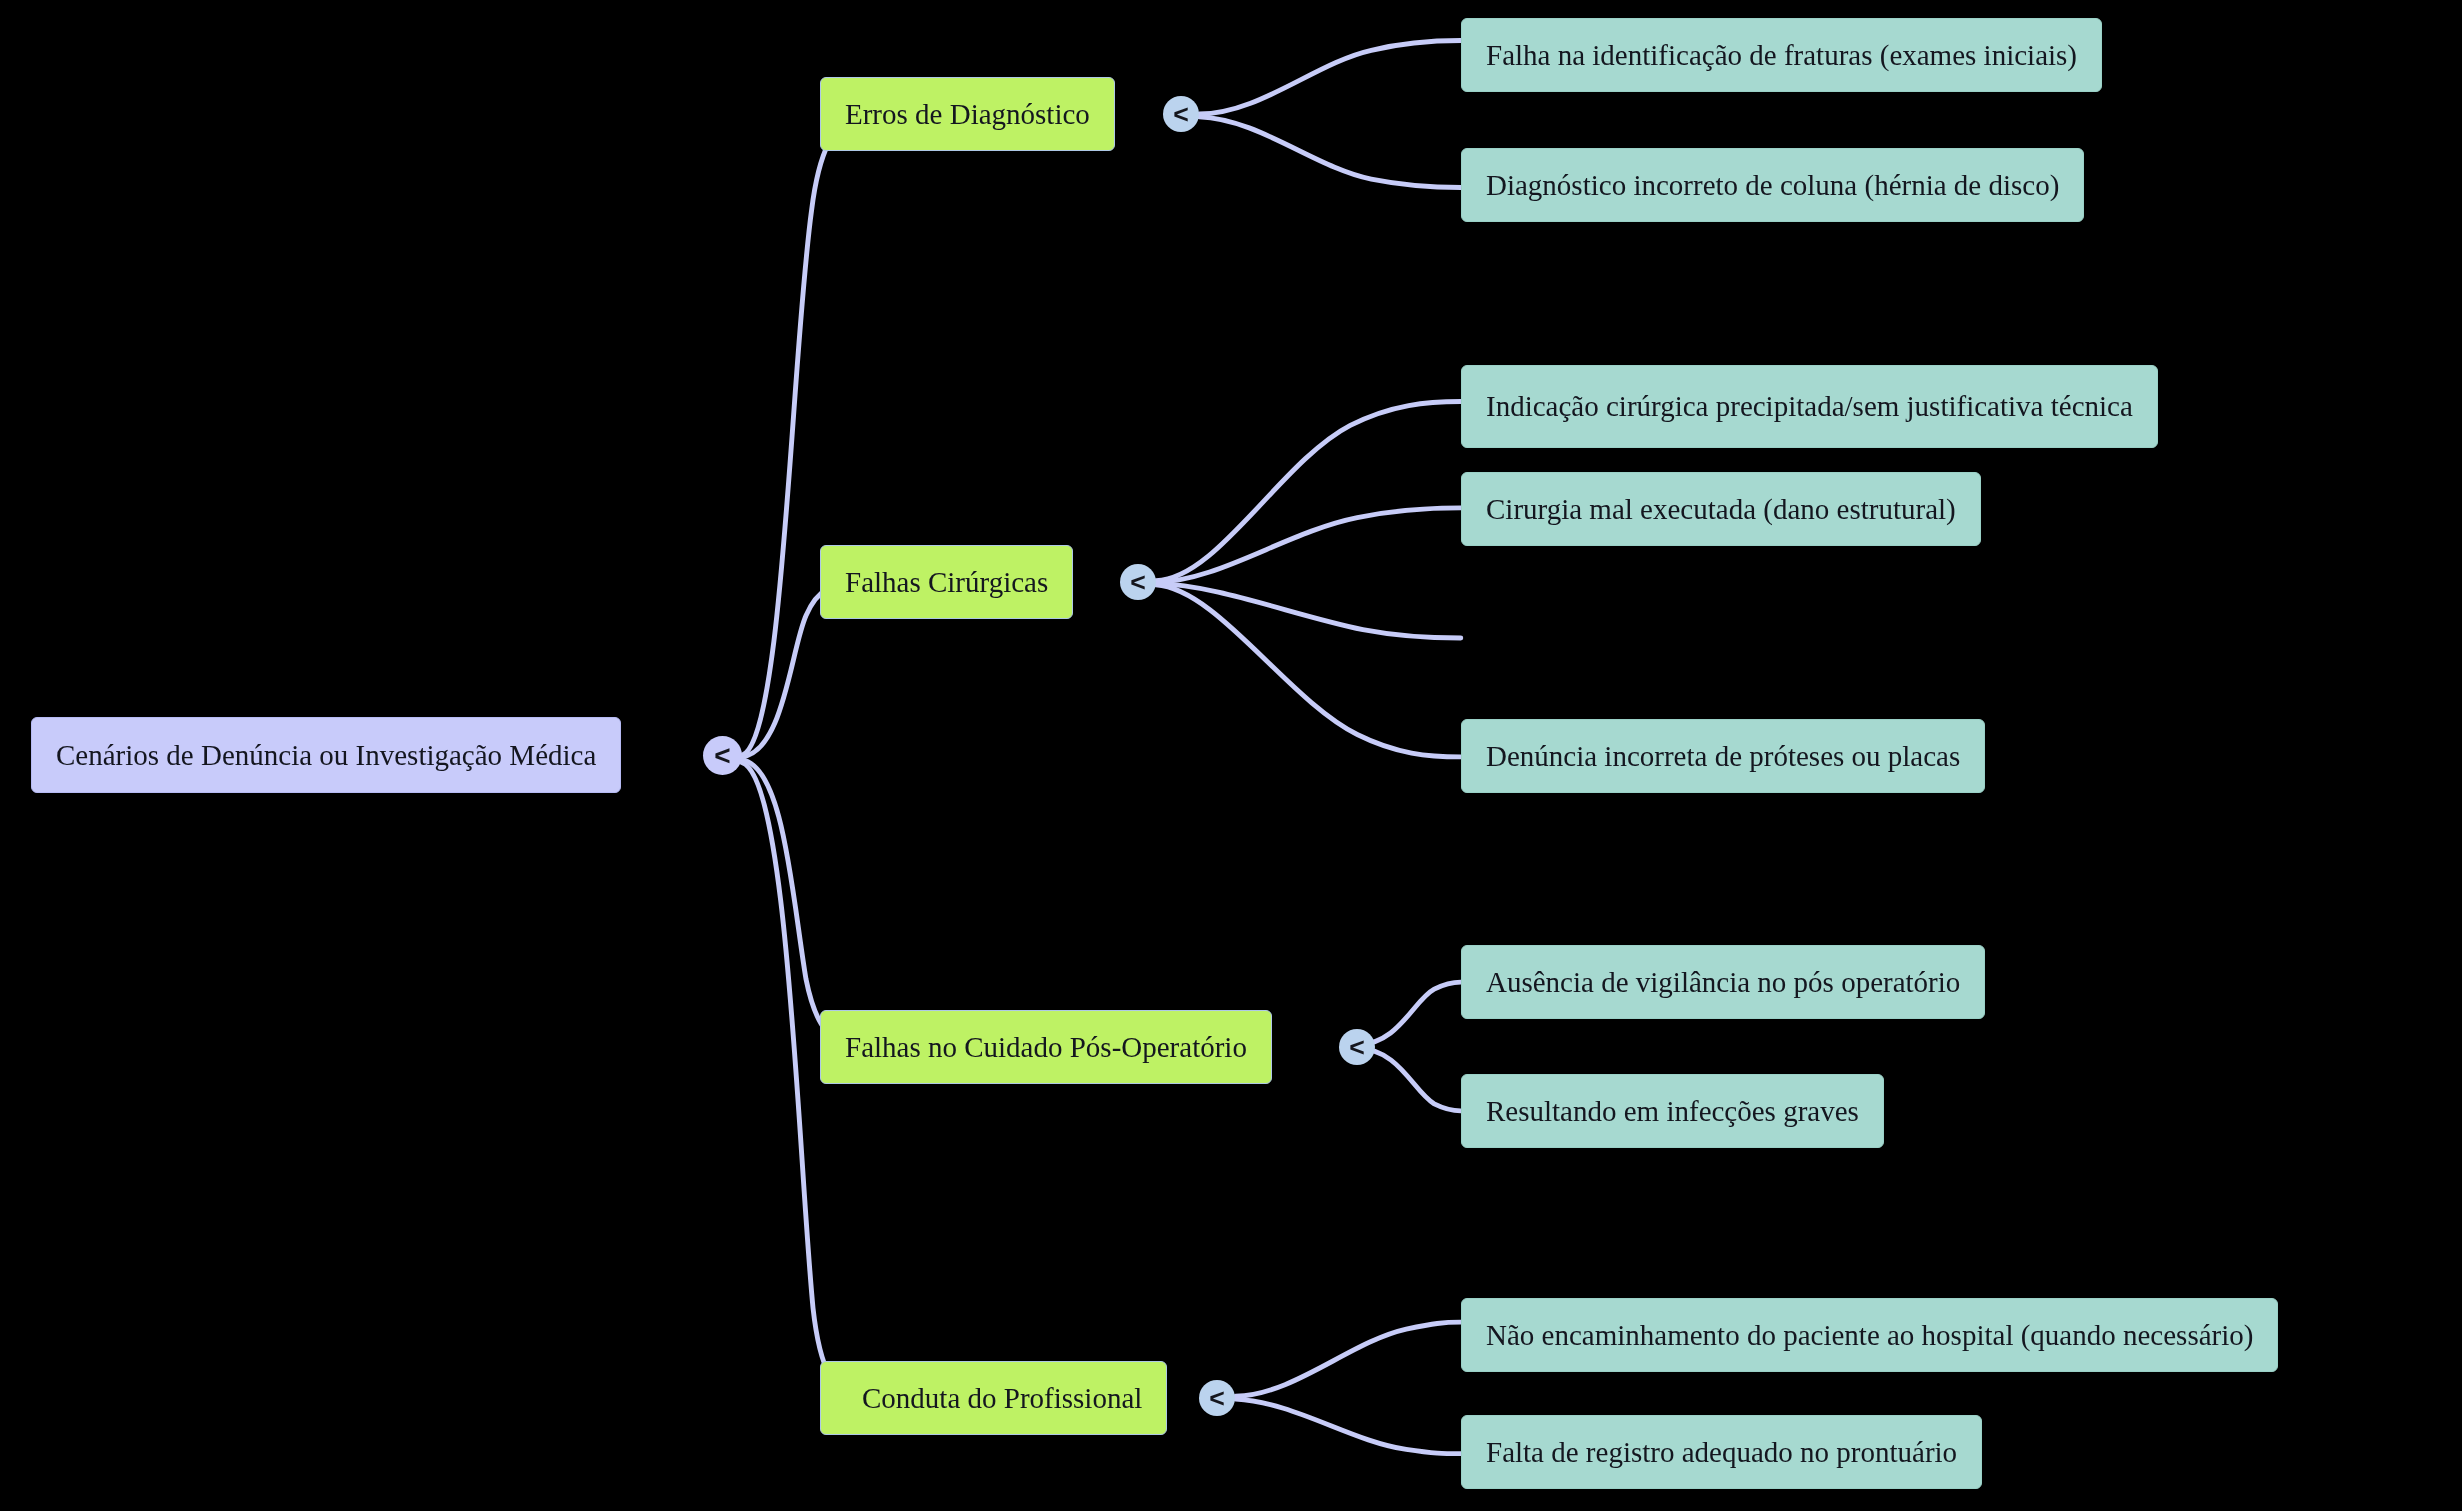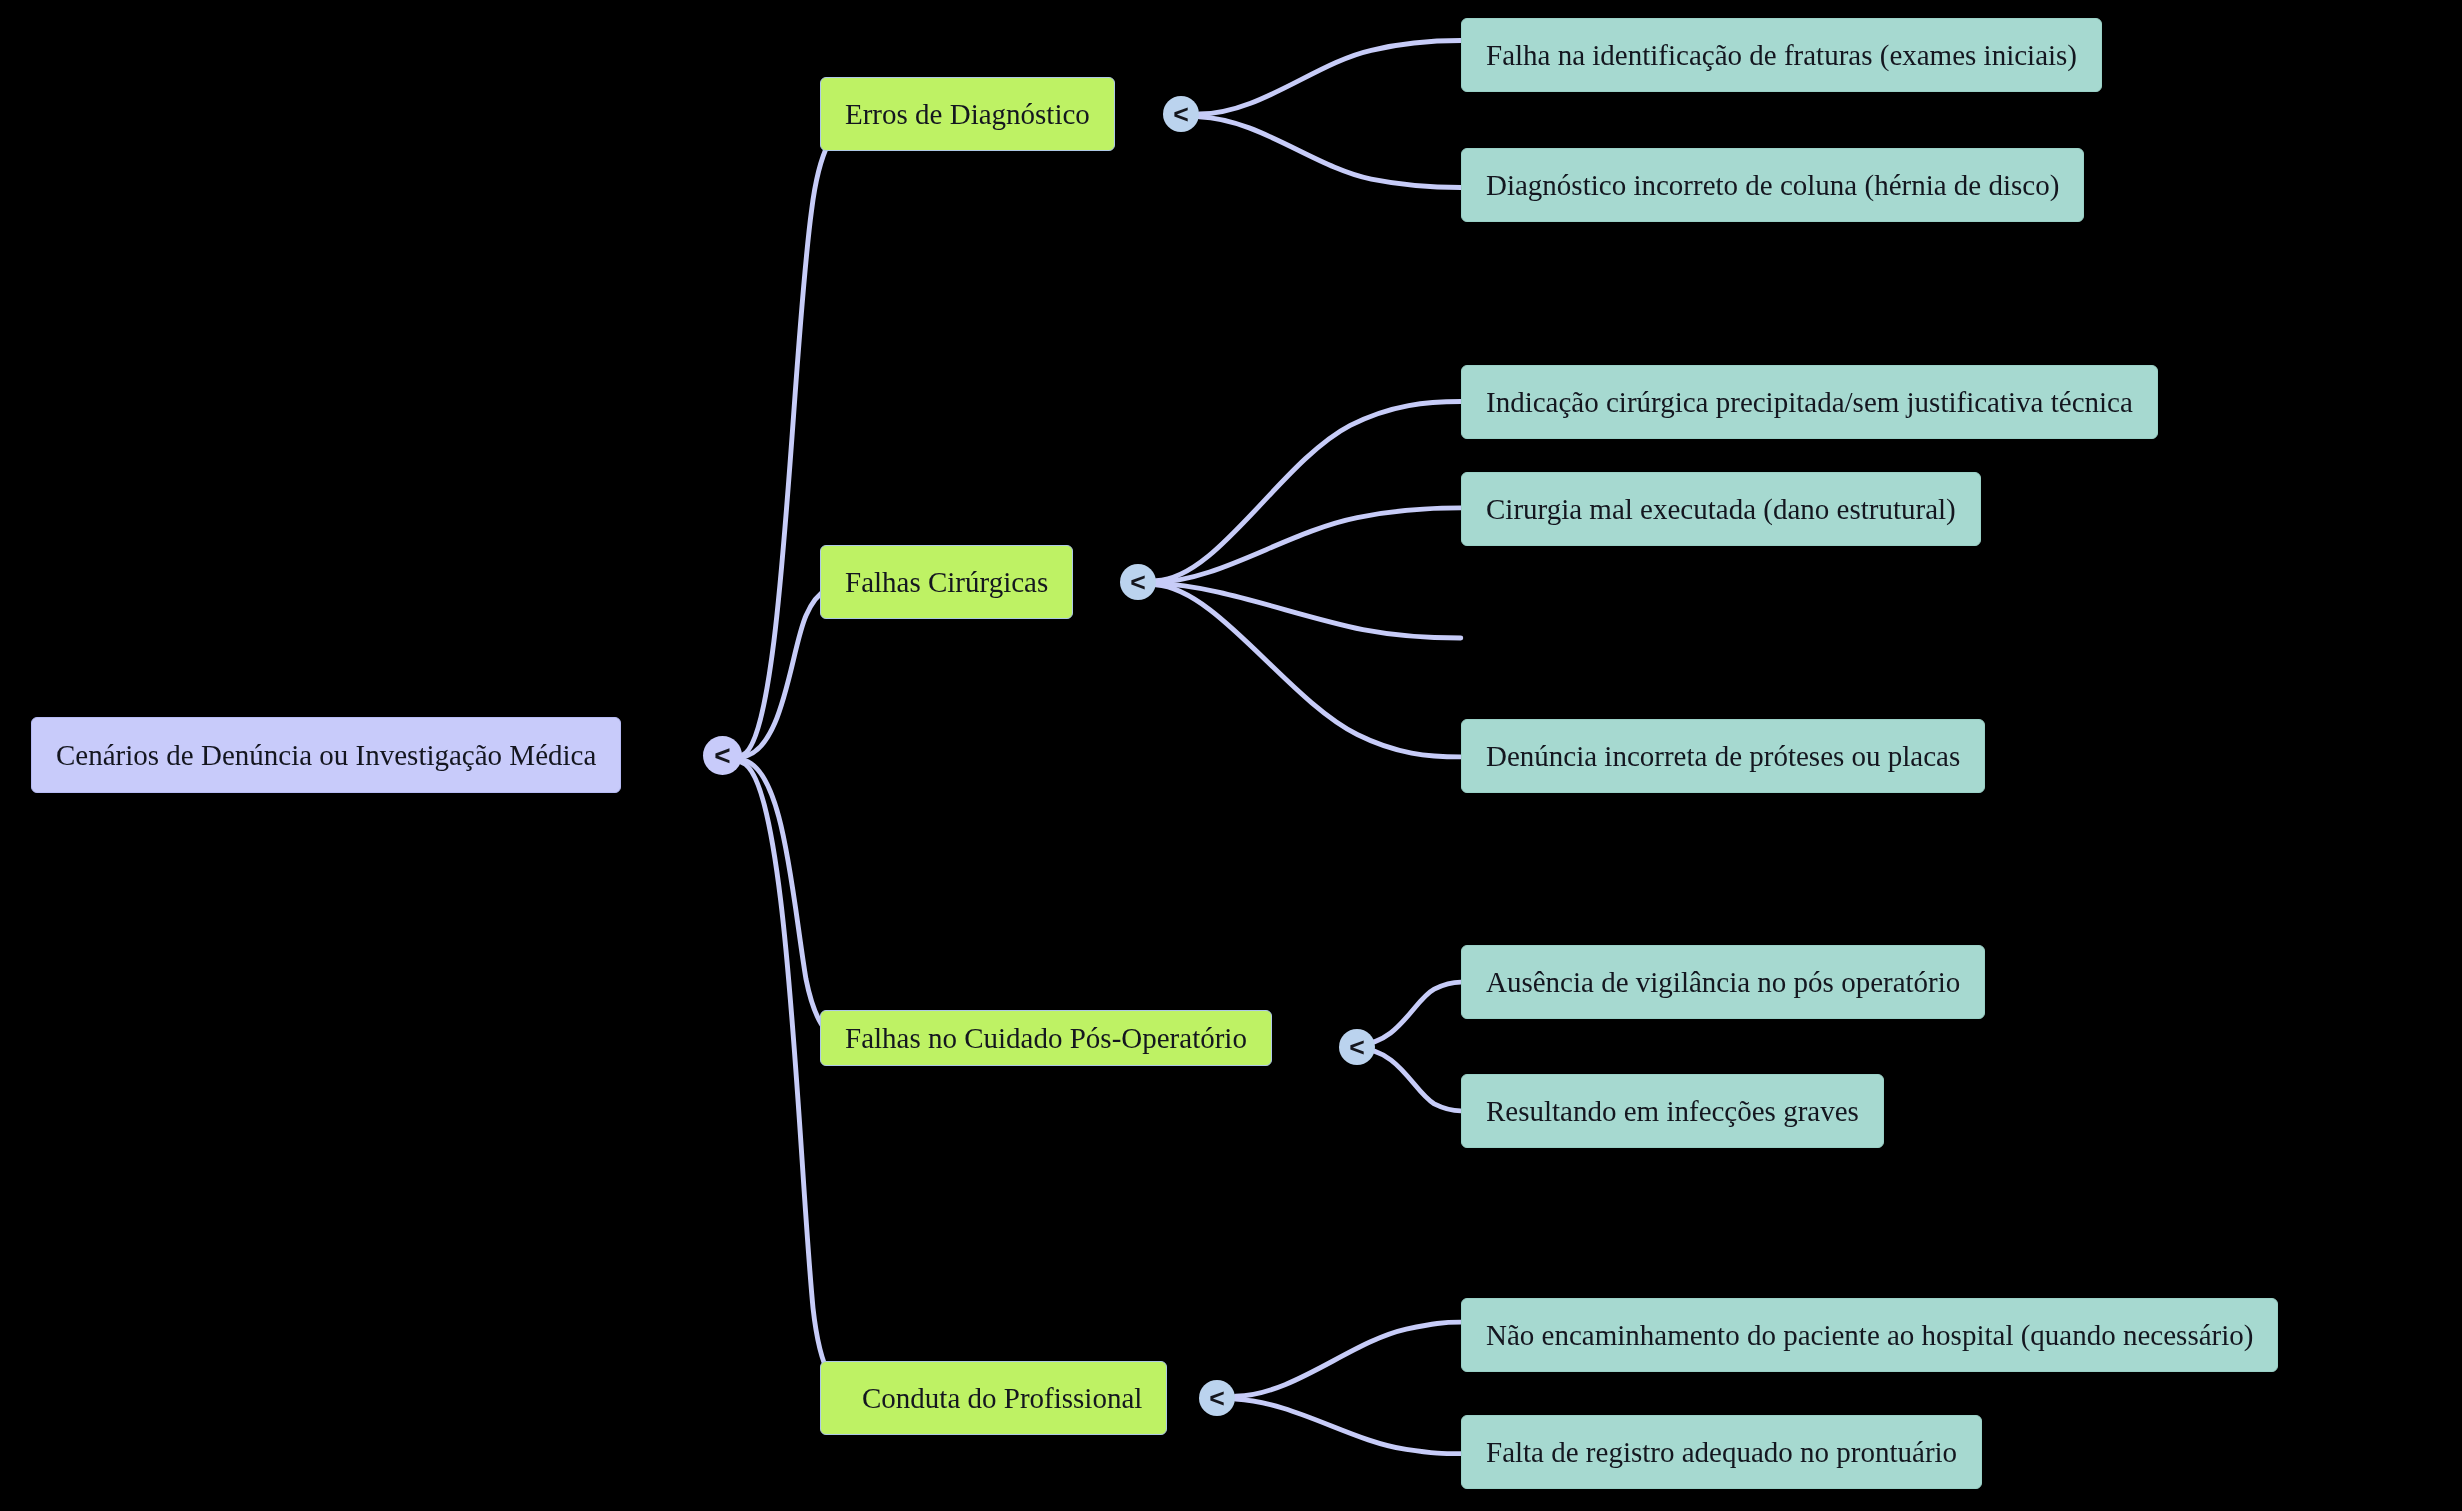--- a/index.html
+++ b/index.html
@@ -123,31 +123,31 @@
     <span>Diagnóstico incorreto de coluna (hérnia de disco)</span>
   </div>
 
   <div class="node node-branch" style="left:820px; top:545px; height:74px;">
     <span>Falhas Cirúrgicas</span>
   </div>
   <div class="collapse collapse-branch" style="left:1120px; top:564px;">
     <span>&lt;</span>
   </div>
 
-  <div class="node node-leaf" style="left:1461px; top:365px; height:74px;">
+  <div class="node node-leaf" style="left:1461px; top:365px; height:83px;">
     <span>Indicação cirúrgica precipitada/sem justificativa técnica</span>
   </div>
   <div class="node node-leaf" style="left:1461px; top:472px; height:74px;">
     <span>Cirurgia mal executada (dano estrutural)</span>
   </div>
   <div class="node node-leaf" style="left:1461px; top:719px; height:74px;">
     <span>Denúncia incorreta de próteses ou placas</span>
   </div>
 
-  <div class="node node-branch" style="left:820px; top:1010px; height:56px;">
+  <div class="node node-branch" style="left:820px; top:1010px; height:74px;">
     <span>Falhas no Cuidado Pós-Operatório</span>
   </div>
   <div class="collapse collapse-branch" style="left:1339px; top:1029px;">
     <span>&lt;</span>
   </div>
 
   <div class="node node-leaf" style="left:1461px; top:945px; height:74px;">
     <span>Ausência de vigilância no pós operatório</span>
   </div>
   <div class="node node-leaf" style="left:1461px; top:1074px; height:74px;">

